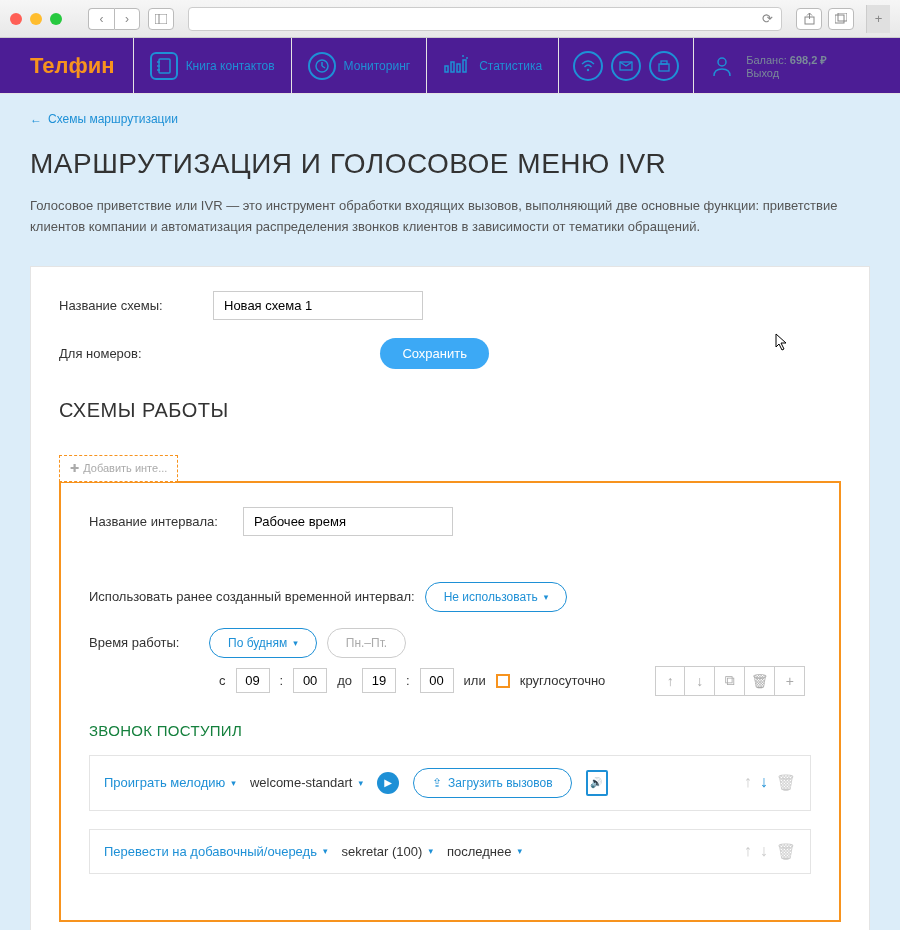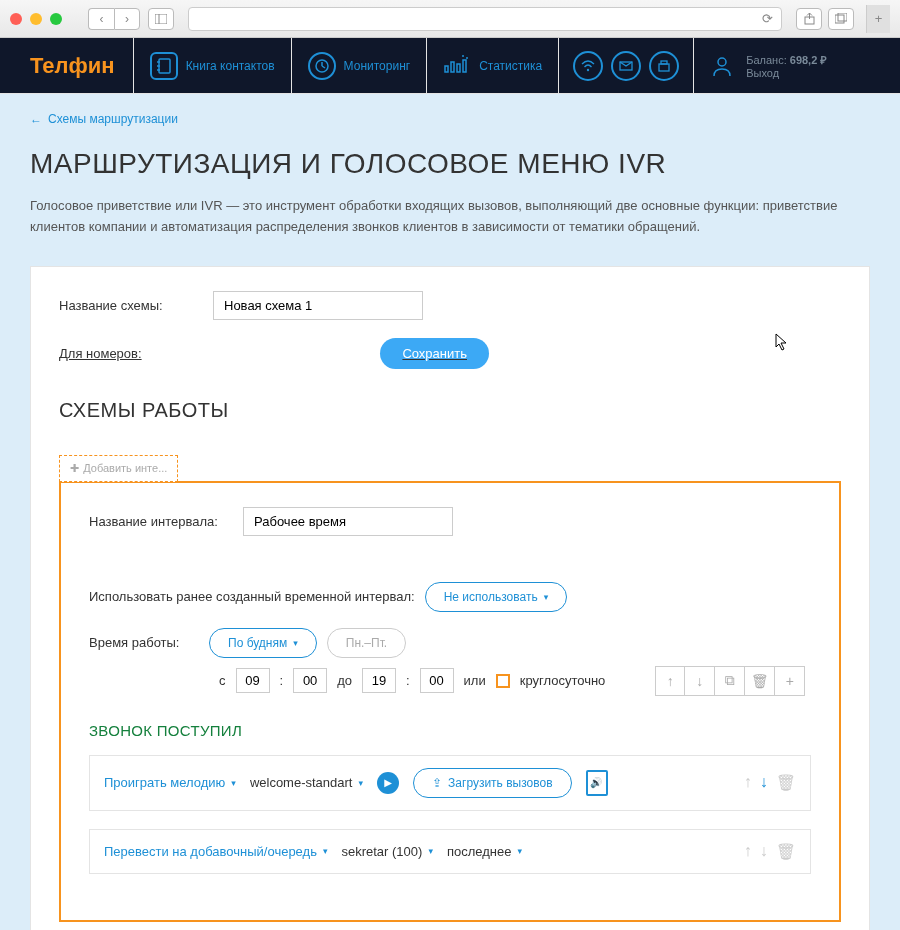--- a/index.html
+++ b/index.html
@@ -32,21 +32,21 @@
 .nav-group .nav-btn:first-child { border-top-right-radius: 0; border-bottom-right-radius: 0; border-right: none; }
 .nav-group .nav-btn:last-child { border-top-left-radius: 0; border-bottom-left-radius: 0; }
 .url-bar {
   flex: 1; height: 24px; background: #fff; border: 1px solid #ccc;
   border-radius: 4px; margin: 0 6px; display: flex; align-items: center;
   justify-content: flex-end; padding: 0 8px; color: #888;
 }
 .right-chrome { display: flex; gap: 6px; }
 .tab-plus { width: 24px; height: 28px; background: #e0e0e0; border-left: 1px solid #ccc; display:flex;align-items:center;justify-content:center;color:#888;margin-left:4px;}
 .topnav {
-  background: #0f172a; display: flex; align-items: center; padding: 0 30px;
+  background: #4c1d95; display: flex; align-items: center; padding: 0 30px;
   height: 56px; border-bottom: 1px solid #e4e4e4;
 }
 .logo { color: #f7931e; font-weight: bold; font-size: 22px; margin-right: 18px; }
 .topnav-item {
   display: flex; align-items: center; gap: 8px; padding: 12px 16px;
   height: 56px; border-left: 1px solid #e4e4e4; color: #1e90d6;
   font-size: 12px;
 }
 .topnav-icon {
   width: 28px; height: 28px; border: 2px solid #1e90d6; border-radius: 6px;
@@ -264,21 +264,21 @@
     <span>Схемы маршрутизации</span>
   </div>
   <h1 class="page-title">МАРШРУТИЗАЦИЯ И ГОЛОСОВОЕ МЕНЮ IVR</h1>
   <p class="page-desc">Голосовое приветствие или IVR — это инструмент обработки входящих вызовов, выполняющий две основные функции: приветствие клиентов компании и автоматизация распределения звонков клиентов в зависимости от тематики обращений.</p>
 
   <div class="card">
     <div class="form-row">
       <span class="form-label">Название схемы:</span>
       <input type="text" value="Новая схема 1" style="">
     </div>
-    <div class="form-row" style="justify-content: space-between; max-width:430px;text-decoration:underline;">
+    <div class="form-row" style="justify-content: space-between; max-width:430px;">
       <span class="form-label">Для номеров:</span>
       <button class="btn-primary">Сохранить</button>
     </div>
 
     <div class="section-title" style="margin-top:30px">СХЕМЫ РАБОТЫ</div>
 
     <div class="tab-strip">
       <div class="tab-add">
         <span>✚</span>
         <span>Добавить инте...</span>

